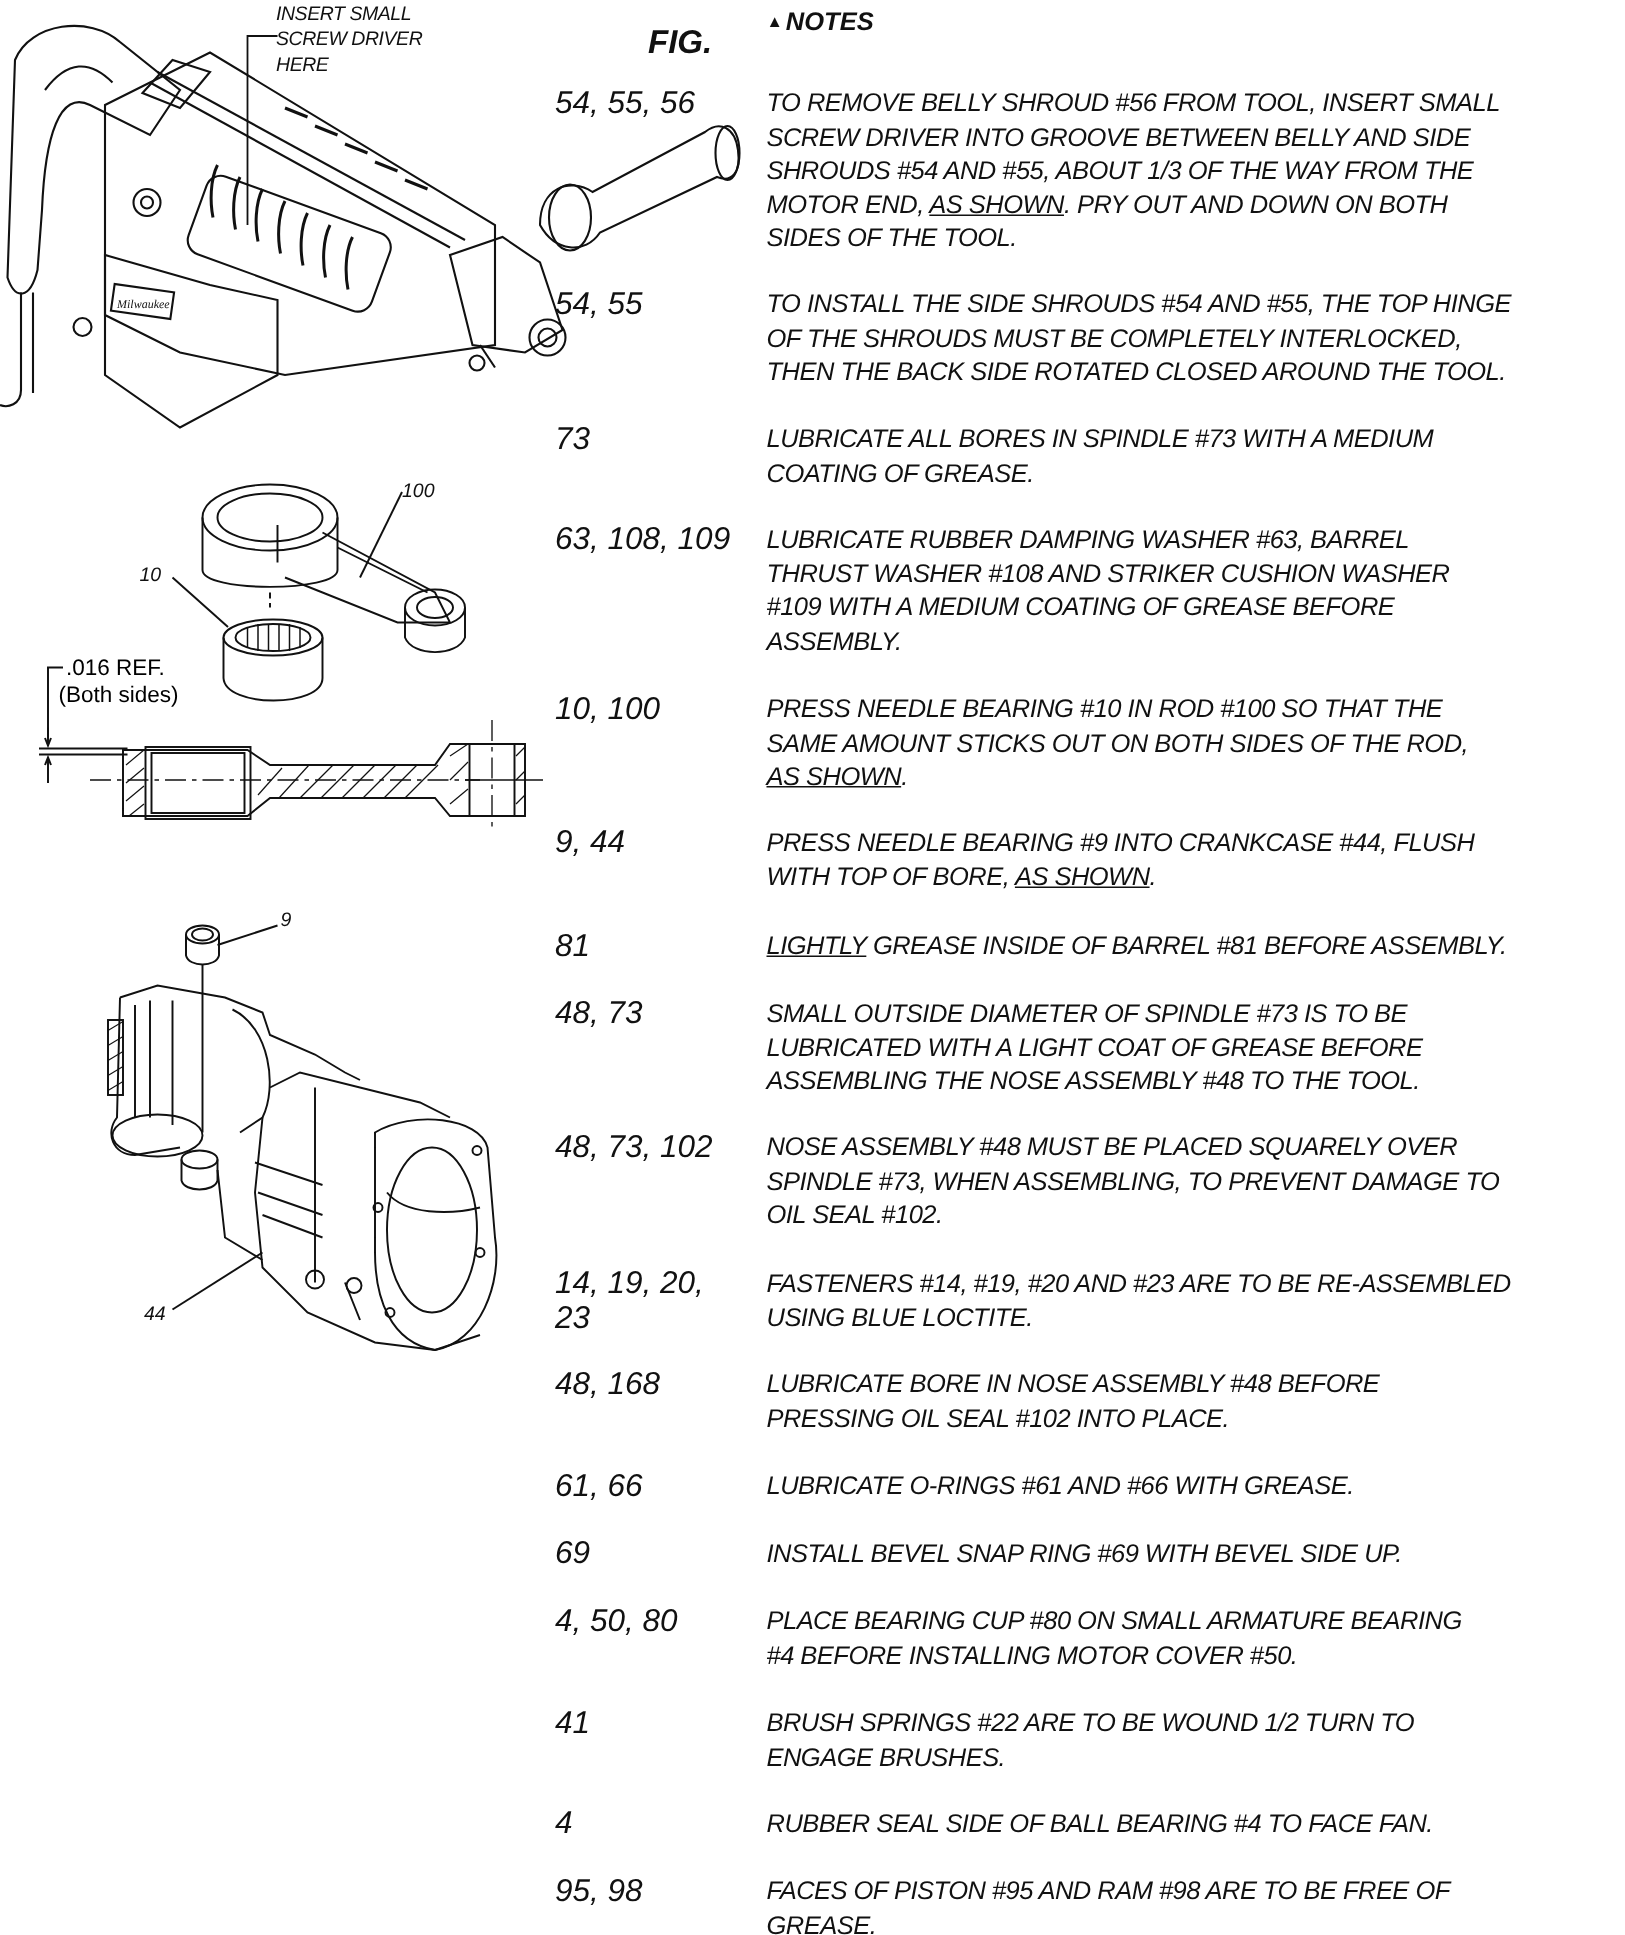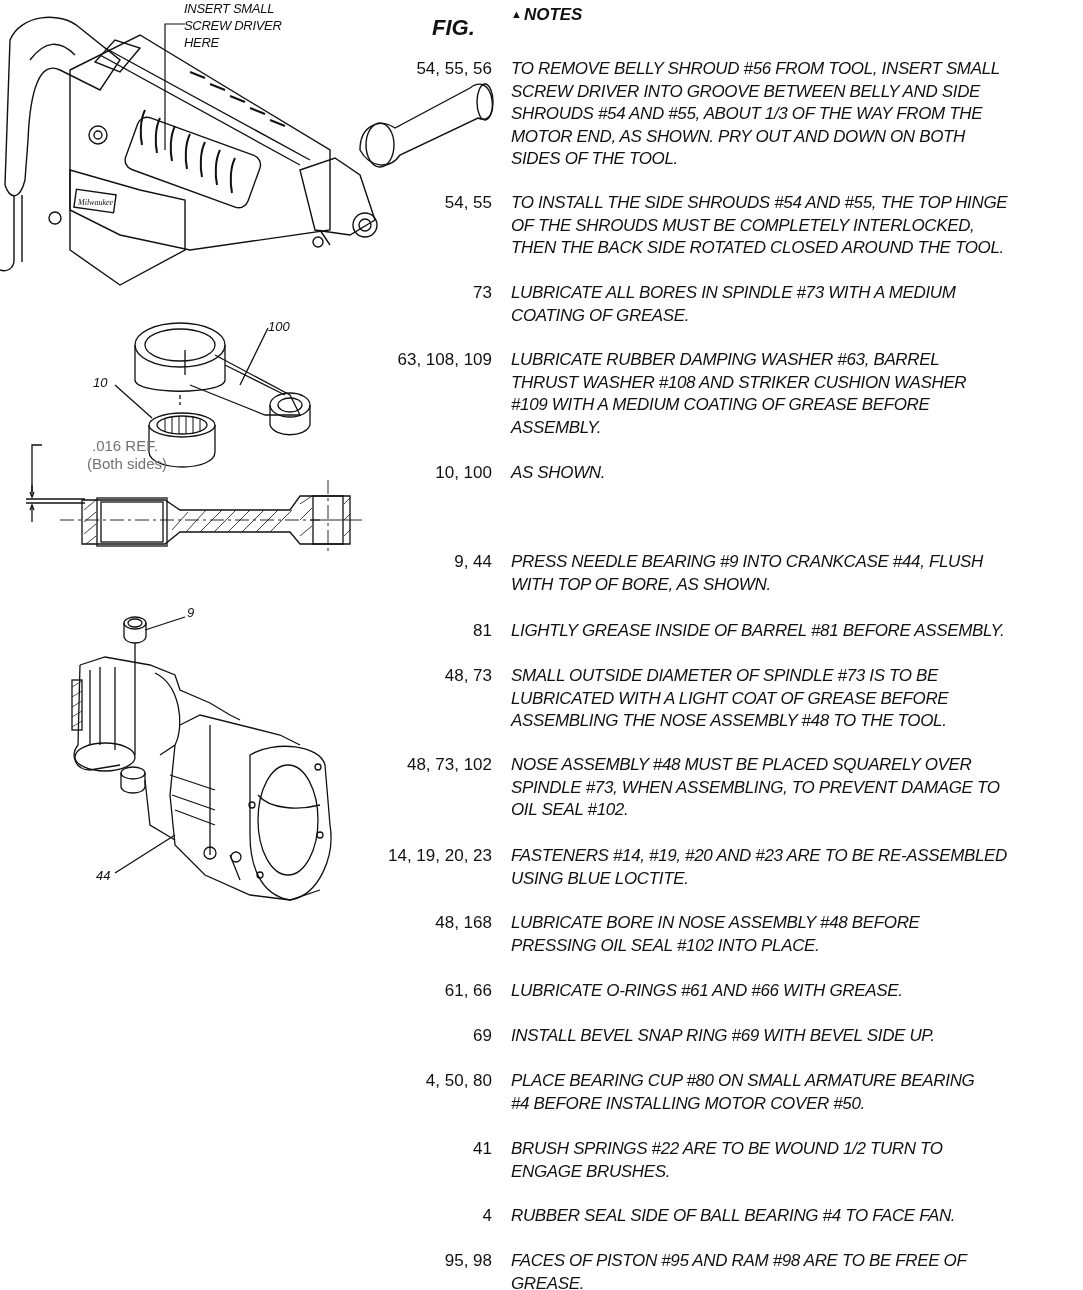--- a/index.html
+++ b/index.html
@@ -1,28 +1,28 @@
 <!DOCTYPE html>
 <html><head>
 <meta charset="utf-8">
 <style>
   html, body { margin: 0; padding: 0; background: #ffffff; }
   body { width: 1083px; height: 1290px; position: relative; overflow: hidden;
          font-family: "Liberation Sans", sans-serif; color: #111; }
   .illus { position: absolute; left: 0; top: 0; width: 370px; height: 1290px; }
   .illus svg { position: absolute; left: 0; }
   .callout { position: absolute; font-style: italic; font-size: 13px; line-height: 17px; color: #111; }
-  .ref { position: absolute; font-size: 15px; line-height: 17px; color: #737373; margin-left: 48px; }
+  .ref { position: absolute; font-size: 15px; line-height: 17px; color: #000000; }
   .hdr-fig { position: absolute; left: 432px; top: 15px; font-weight: bold; font-style: italic; font-size: 22px; }
   .hdr-notes { position: absolute; left: 511px; top: 5px; font-weight: bold; font-style: italic; font-size: 17px; }
   .hdr-notes .tri { font-size: 11px; font-style: normal; vertical-align: 2px; margin-right: 2px; }
   .note { position: absolute; left: 370px; width: 713px; }
-  .note .fig { position: absolute; left: 0; width: 122px; text-align: right; font-size: 17px; line-height: 22.6px; }
+  .note .fig { position: absolute; left: 0; width: 122px; text-align: left; font-style: italic; font-size: 21px; line-height: 22.6px; }
   .note .txt { position: absolute; left: 141px; width: 575px; font-style: italic; font-size: 17px; line-height: 22.6px; letter-spacing: -0.35px; white-space: pre-line; }
-  .u { }
+  .u { text-decoration: underline; }
 </style>
 </head>
 <body>
 
 <div class="illus">
 
   <svg style="top:0" width="520" height="290" viewBox="0 0 520 290" fill="none" stroke="#111" stroke-width="1.4">
 
     <path d="M10,40 C20,15 60,10 80,28 L120,60 L100,90 L60,70 C40,60 30,90 28,140 L25,180 C20,200 10,200 5,185 Z"></path>
     <path d="M30,60 C45,40 60,40 75,55"></path>
@@ -227,21 +227,23 @@
   </div>
     <div class="note" style="top: 349px;">
     <div class="fig">63, 108, 109</div>
     <div class="txt"><span>LUBRICATE RUBBER DAMPING WASHER #63, BARREL
 THRUST WASHER #108 AND STRIKER CUSHION WASHER
 #109 WITH A MEDIUM COATING OF GREASE BEFORE
 ASSEMBLY.</span><span class="u"></span><span></span></div>
   </div>
     <div class="note" style="top: 462px;">
     <div class="fig">10, 100</div>
-    <div class="txt"><span class="u">AS SHOWN</span><span>.</span></div>
+    <div class="txt"><span>PRESS NEEDLE BEARING #10 IN ROD #100 SO THAT THE
+SAME AMOUNT STICKS OUT ON BOTH SIDES OF THE ROD,
+</span><span class="u">AS SHOWN</span><span>.</span></div>
   </div>
     <div class="note" style="top: 551px;">
     <div class="fig">9, 44</div>
     <div class="txt"><span>PRESS NEEDLE BEARING #9 INTO CRANKCASE #44, FLUSH
 WITH TOP OF BORE, </span><span class="u">AS SHOWN</span><span>.</span></div>
   </div>
     <div class="note" style="top: 620px;">
     <div class="fig">81</div>
     <div class="txt"><span></span><span class="u">LIGHTLY</span><span> GREASE INSIDE OF BARREL #81 BEFORE ASSEMBLY.</span></div>
   </div>

